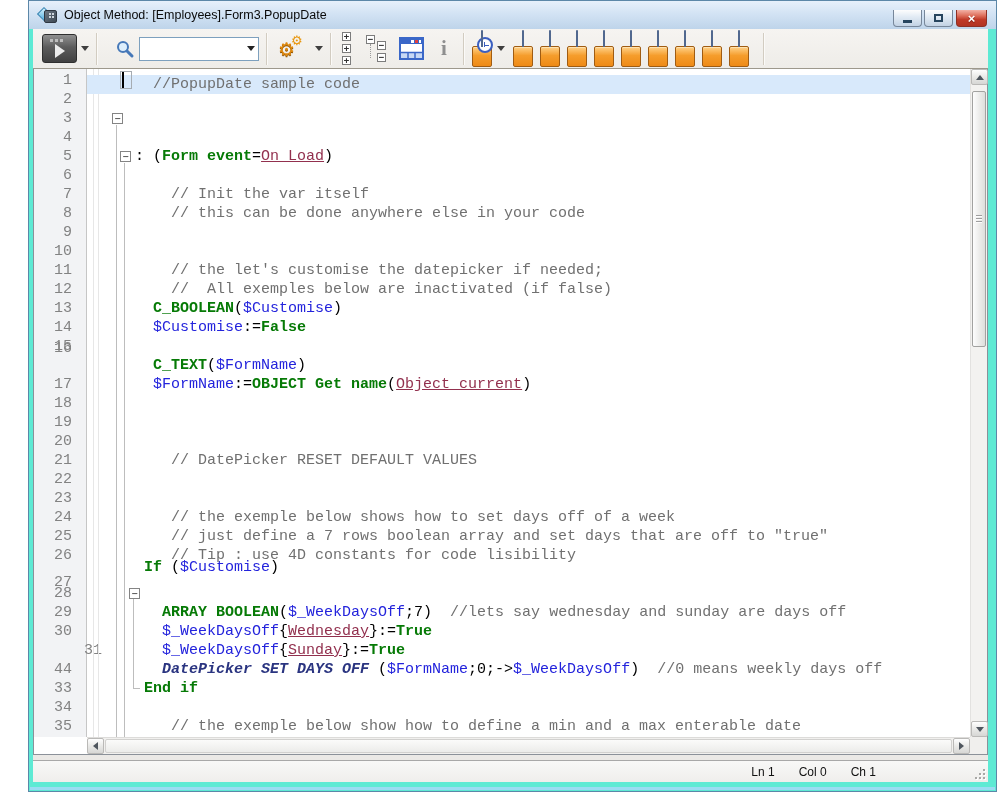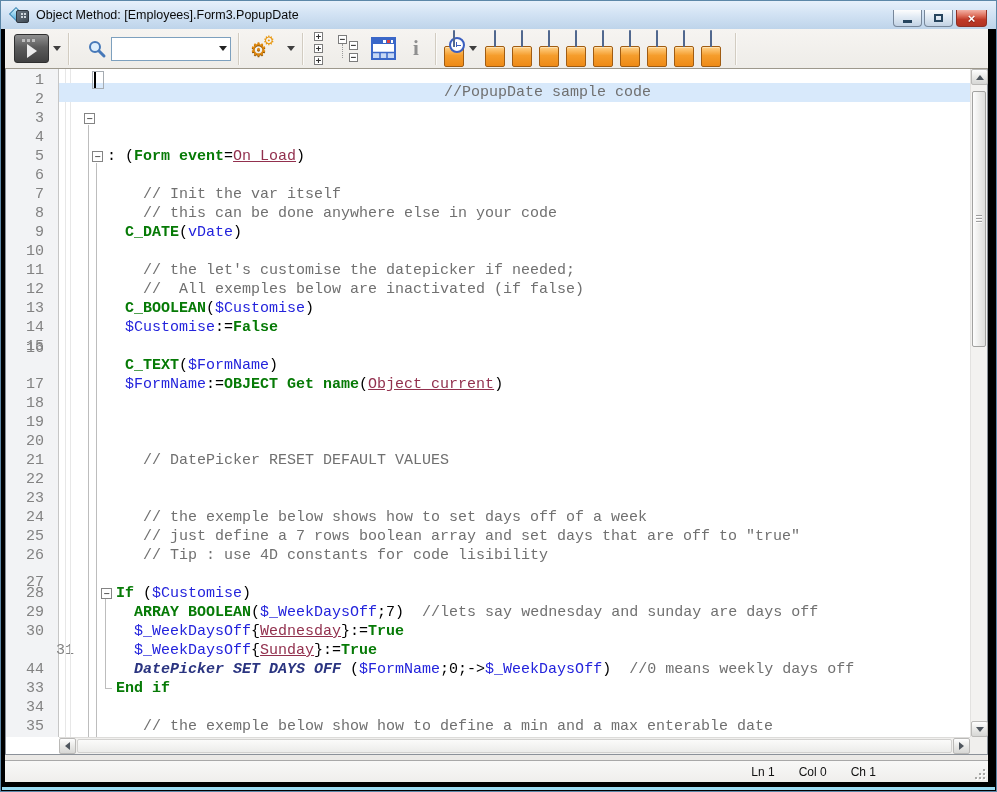--- a/index.html
+++ b/index.html
@@ -1,17 +1,17 @@
 <!DOCTYPE html>
 <html style="--kw: #067a06; --var: #2323dc; --const: #92304e; --plugin: #2a3480; --comment: #707070; --hl: #d8e9fb;"><head>
 <meta charset="utf-8">
 <style>
   html,body{margin:0;padding:0;}
   body{width:997px;height:792px;position:relative;font-family:"Liberation Sans",sans-serif;overflow:hidden;background:#fff;}
-  .window{position:absolute;inset:0;background:#000000;border:1px solid #5c87a8;box-sizing:border-box;}
+  .window{position:absolute;inset:0;background:#5eead4;border:1px solid #5c87a8;box-sizing:border-box;margin-left:28px;}
   .window::after{content:"";position:absolute;left:1px;right:1px;bottom:1px;height:3px;background:#9adcf2;}
 
   
   .titlebar{position:absolute;left:0;top:0;right:0;height:28px;
     background:linear-gradient(180deg,#e7f0fb 0%,#d3e3f4 45%,#bed4ea 100%);
     display:flex;align-items:center;}
   .app-icon{width:20px;height:16px;position:relative;margin:0 6px 0 9px;flex:none;}
   .ai-box{position:absolute;right:1px;top:3px;width:11px;height:11px;background:linear-gradient(135deg,#6a7682,#3f4a55);border:1px solid #2e3640;border-radius:2px;}
   .ai-dots{position:absolute;right:4px;top:6px;width:2px;height:2px;background:#cfd6dd;box-shadow:-3px 0 0 #cfd6dd,0 3px 0 #cfd6dd,-3px 3px 0 #cfd6dd;}
   .ai-diamond{position:absolute;left:1px;top:2px;width:8px;height:8px;transform:rotate(45deg);background:linear-gradient(135deg,#d6f1fc,#56b2e2);border:1px solid #2d7fae;}
@@ -269,50 +269,49 @@
             <div class="gnum" style="top: 648px;">35</div>
             <div class="gnum" style="top: 667px;">36</div>
           </div>
         <div id="code" style="position:absolute;inset:0;left:0;">
           <i class="mline" style="left:59px;"></i>
           <i class="mline" style="left:64px;"></i>
           <i class="guide" style="left:82px;top:56px;bottom:0;"></i>
           <i class="guide" style="left:90px;top:94px;bottom:0;"></i>
           <i class="guide" style="left:99px;top:530px;height:89px;"></i>
           <i class="elbow" style="left:99px;top:619px;width:7px;"></i>
-        <div class="crow hl" style="top: 14px; text-align: center;"><span class="s-c">   //PopupDate sample code</span></div>
+        <div class="crow hl" style="top: 6px;"><span class="s-c">   //PopupDate sample code</span></div>
             <div class="caretbox" style="top: 2px;"></div>
             <div class="caret" style="top: 3px;"></div>
             <div class="crow" style="top: 21px;"></div>
             <div class="foldbox" style="left: 78px; top: 44px;">−</div>
             <div class="crow" style="top: 59px;"></div>
             <div class="crow" style="top: 78px;"><span class="s-p"> : (</span><span class="s-k">Form event</span><span class="s-p">=</span><span class="s-u">On Load</span><span class="s-p">)</span></div>
             <div class="foldbox" style="left: 86px; top: 82px;">−</div>
             <div class="crow" style="top: 97px;"></div>
             <div class="crow" style="top: 116px;"><span class="s-c">     // Init the var itself</span></div>
             <div class="crow" style="top: 135px;"><span class="s-c">     // this can be done anywhere else in your code</span></div>
-            <div class="crow" style="top: 154px;"><span class="s-p">   </span><span class="s-k">C_DATE</span><span class="s-p">(</span><span class="s-v">vDate</span><span class="s-p">)</span></div>
             <div class="crow" style="top: 173px;"></div>
             <div class="crow" style="top: 192px;"><span class="s-c">     // the let's customise the datepicker if needed;</span></div>
             <div class="crow" style="top: 211px;"><span class="s-c">     //  All exemples below are inactivated (if false)</span></div>
             <div class="crow" style="top: 230px;"><span class="s-p">   </span><span class="s-k">C_BOOLEAN</span><span class="s-p">(</span><span class="s-v">$Customise</span><span class="s-p">)</span></div>
             <div class="crow" style="top: 249px;"><span class="s-p">   </span><span class="s-v">$Customise</span><span class="s-p">:=</span><span class="s-k">False</span></div>
             <div class="crow" style="top: 268px;"></div>
             <div class="crow" style="top: 287px;"><span class="s-p">   </span><span class="s-k">C_TEXT</span><span class="s-p">(</span><span class="s-v">$FormName</span><span class="s-p">)</span></div>
             <div class="crow" style="top: 306px;"><span class="s-p">   </span><span class="s-v">$FormName</span><span class="s-p">:=</span><span class="s-k">OBJECT Get name</span><span class="s-p">(</span><span class="s-u">Object current</span><span class="s-p">)</span></div>
             <div class="crow" style="top: 325px;"></div>
             <div class="crow" style="top: 363px;"></div>
             <div class="crow" style="top: 382px;"><span class="s-c">     // DatePicker RESET DEFAULT VALUES</span></div>
             <div class="crow" style="top: 401px;"></div>
             <div class="crow" style="top: 420px;"></div>
             <div class="crow" style="top: 439px;"><span class="s-c">     // the exemple below shows how to set days off of a week</span></div>
             <div class="crow" style="top: 458px;"><span class="s-c">     // just define a 7 rows boolean array and set days that are off to "true"</span></div>
             <div class="crow" style="top: 477px;"><span class="s-c">     // Tip : use 4D constants for code lisibility</span></div>
             <div class="crow" style="top: 496px;"></div>
-            <div class="crow" style="top: 515px;"><span class="s-p">  </span><span class="s-k">If</span><span class="s-p"> (</span><span class="s-v">$Customise</span><span class="s-p">)</span></div>
+            <div class="crow" style="top: 489px;"><span class="s-p">  </span><span class="s-k">If</span><span class="s-p"> (</span><span class="s-v">$Customise</span><span class="s-p">)</span></div>
             <div class="foldbox" style="left: 95px; top: 519px;">−</div>
             <div class="crow" style="top: 534px;"><span class="s-p">    </span><span class="s-k">ARRAY BOOLEAN</span><span class="s-p">(</span><span class="s-v">$_WeekDaysOff</span><span class="s-p">;7)  </span><span class="s-c">//lets say wednesday and sunday are days off</span></div>
             <div class="crow" style="top: 553px;"><span class="s-p">    </span><span class="s-v">$_WeekDaysOff</span><span class="s-p">{</span><span class="s-u">Wednesday</span><span class="s-p">}:=</span><span class="s-k">True</span></div>
             <div class="crow" style="top: 572px;"><span class="s-p">    </span><span class="s-v">$_WeekDaysOff</span><span class="s-p">{</span><span class="s-u">Sunday</span><span class="s-p">}:=</span><span class="s-k">True</span></div>
             <div class="crow" style="top: 591px;"><span class="s-p">    </span><span class="s-g">DatePicker SET DAYS OFF</span><span class="s-p"> (</span><span class="s-v">$FormName</span><span class="s-p">;0;-&gt;</span><span class="s-v">$_WeekDaysOff</span><span class="s-p">)  </span><span class="s-c">//0 means weekly days off</span></div>
             <div class="crow" style="top: 610px;"><span class="s-p">  </span><span class="s-k">End if</span></div>
             <div class="crow" style="top: 629px;"></div>
             <div class="crow" style="top: 648px;"><span class="s-c">     // the exemple below show how to define a min and a max enterable date</span></div>
             <div class="crow" style="top: 667px;"></div>
           </div>

